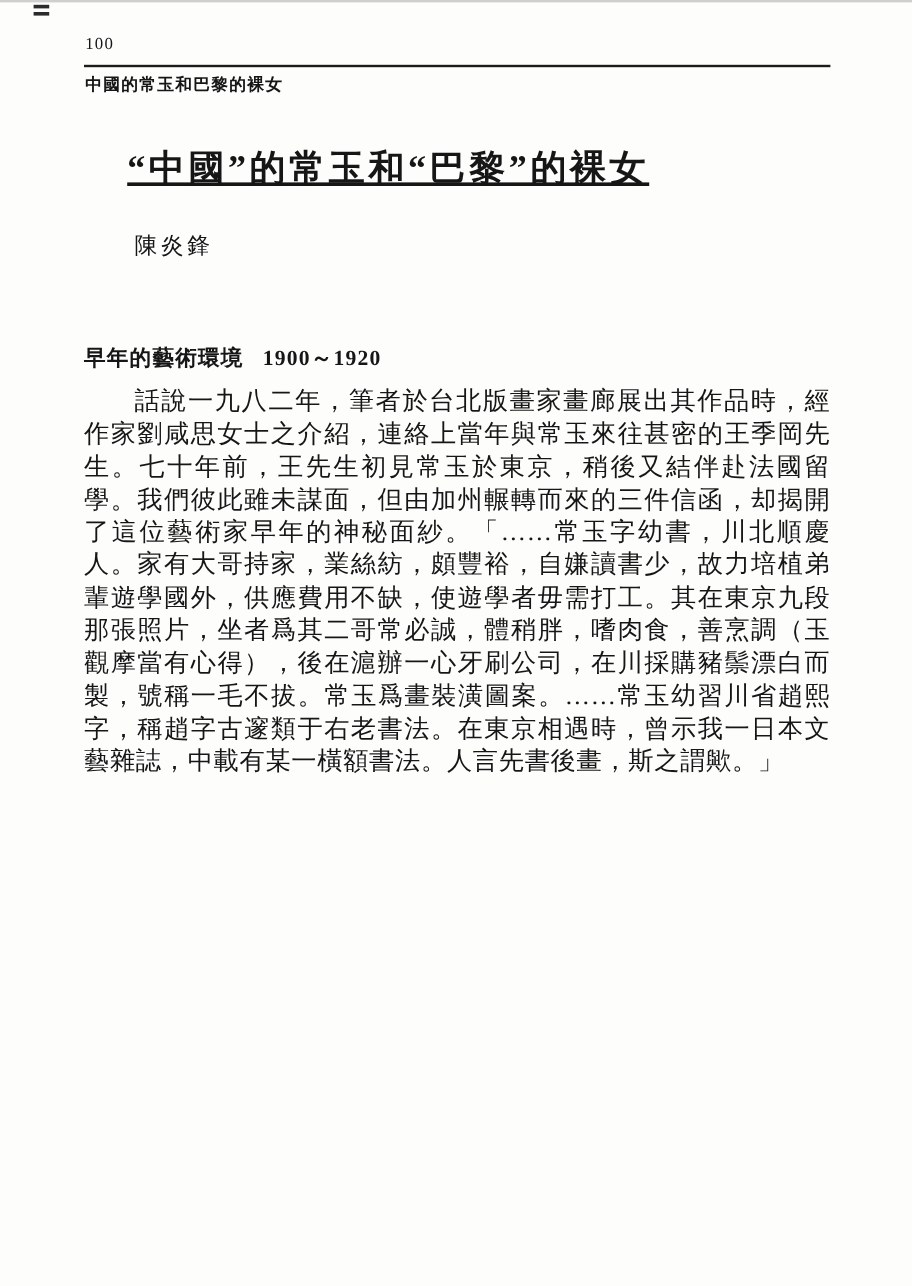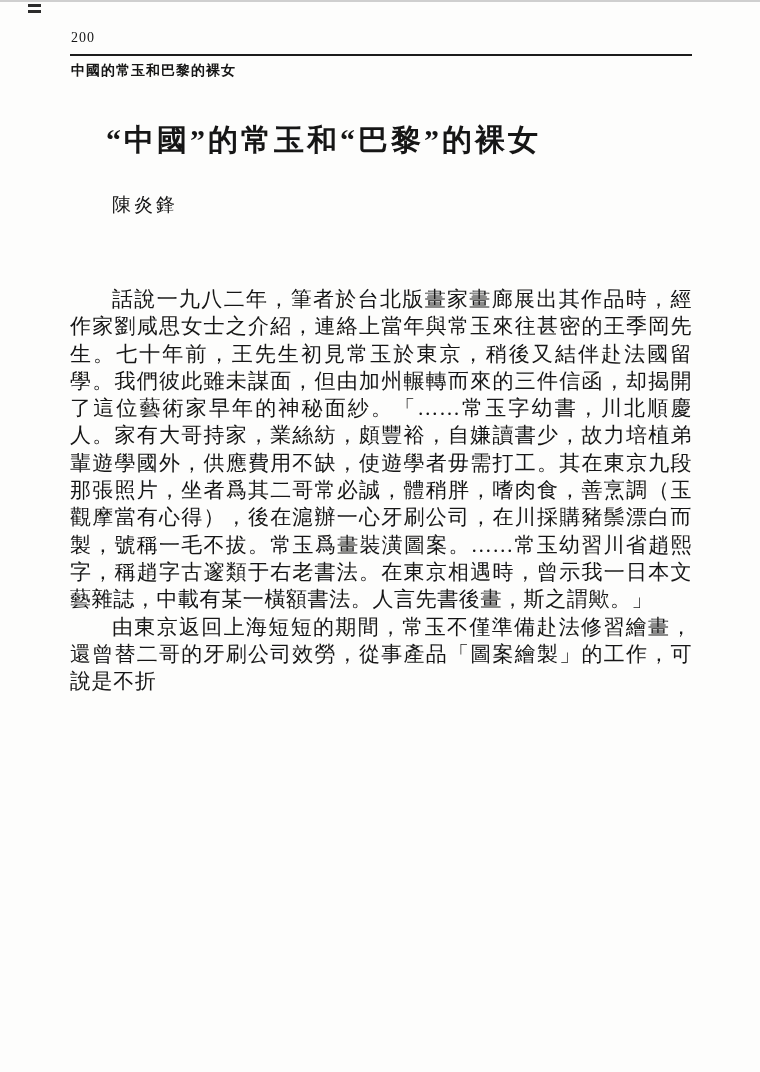--- a/index.html
+++ b/index.html
@@ -45,20 +45,21 @@
     font-weight: bold;
     letter-spacing: 1px;
   }
   .article-title {
     position: absolute;
     top: 120px; left: 106px;
     font-size: 30px;
     font-weight: bold;
     letter-spacing: 3px;
     white-space: nowrap;
+    text-decoration: underline;
   }
   .author {
     position: absolute;
     top: 192px; left: 112px;
     font-size: 19px;
     letter-spacing: 3px;
   }
   .content {
     position: absolute;
     top: 286px; left: 70px;
@@ -84,34 +85,36 @@
   }
 </style>
 </head>
 <body>
 
 <div class="page">
 
   <div class="scan-edge-top"></div>
   <div class="scan-mark"></div>
 
-  <div class="page-number">200</div>
+  <div class="page-number">100</div>
 
   <div class="header-rule"></div>
 
   <div class="running-header">中國的常玉和巴黎的裸女</div>
 
   <h1 class="article-title">“中國”的常玉和“巴黎”的裸女</h1>
 
   <div class="author">陳炎鋒</div>
 
   <div class="content">
 
+    <h2 class="section-heading">
+      <span class="heading-text">早年的藝術環境</span><span class="date-range">1900～1920</span>
+    </h2>
 
 
     <p class="body-para">話說一九八二年，筆者於台北版畫家畫廊展出其作品時，經作家劉咸思女士之介紹，連絡上當年與常玉來往甚密的王季岡先生。七十年前，王先生初見常玉於東京，稍後又結伴赴法國留學。我們彼此雖未謀面，但由加州輾轉而來的三件信函，却揭開了這位藝術家早年的神秘面紗。「……常玉字幼書，川北順慶人。家有大哥持家，業絲紡，頗豐裕，自嫌讀書少，故力培植弟輩遊學國外，供應費用不缺，使遊學者毋需打工。其在東京九段那張照片，坐者爲其二哥常必誠，體稍胖，嗜肉食，善烹調（玉觀摩當有心得），後在滬辦一心牙刷公司，在川採購豬鬃漂白而製，號稱一毛不拔。常玉爲畫裝潢圖案。……常玉幼習川省趙熙字，稱趙字古邃類于右老書法。在東京相遇時，曾示我一日本文藝雜誌，中載有某一橫額書法。人言先書後畫，斯之謂歟。」</p>
 
 
-    <p class="body-para">由東京返回上海短短的期間，常玉不僅準備赴法修習繪畫，還曾替二哥的牙刷公司效勞，從事產品「圖案繪製」的工作，可說是不折</p>
 
   </div>
 
 </div>
 
 </body></html>

